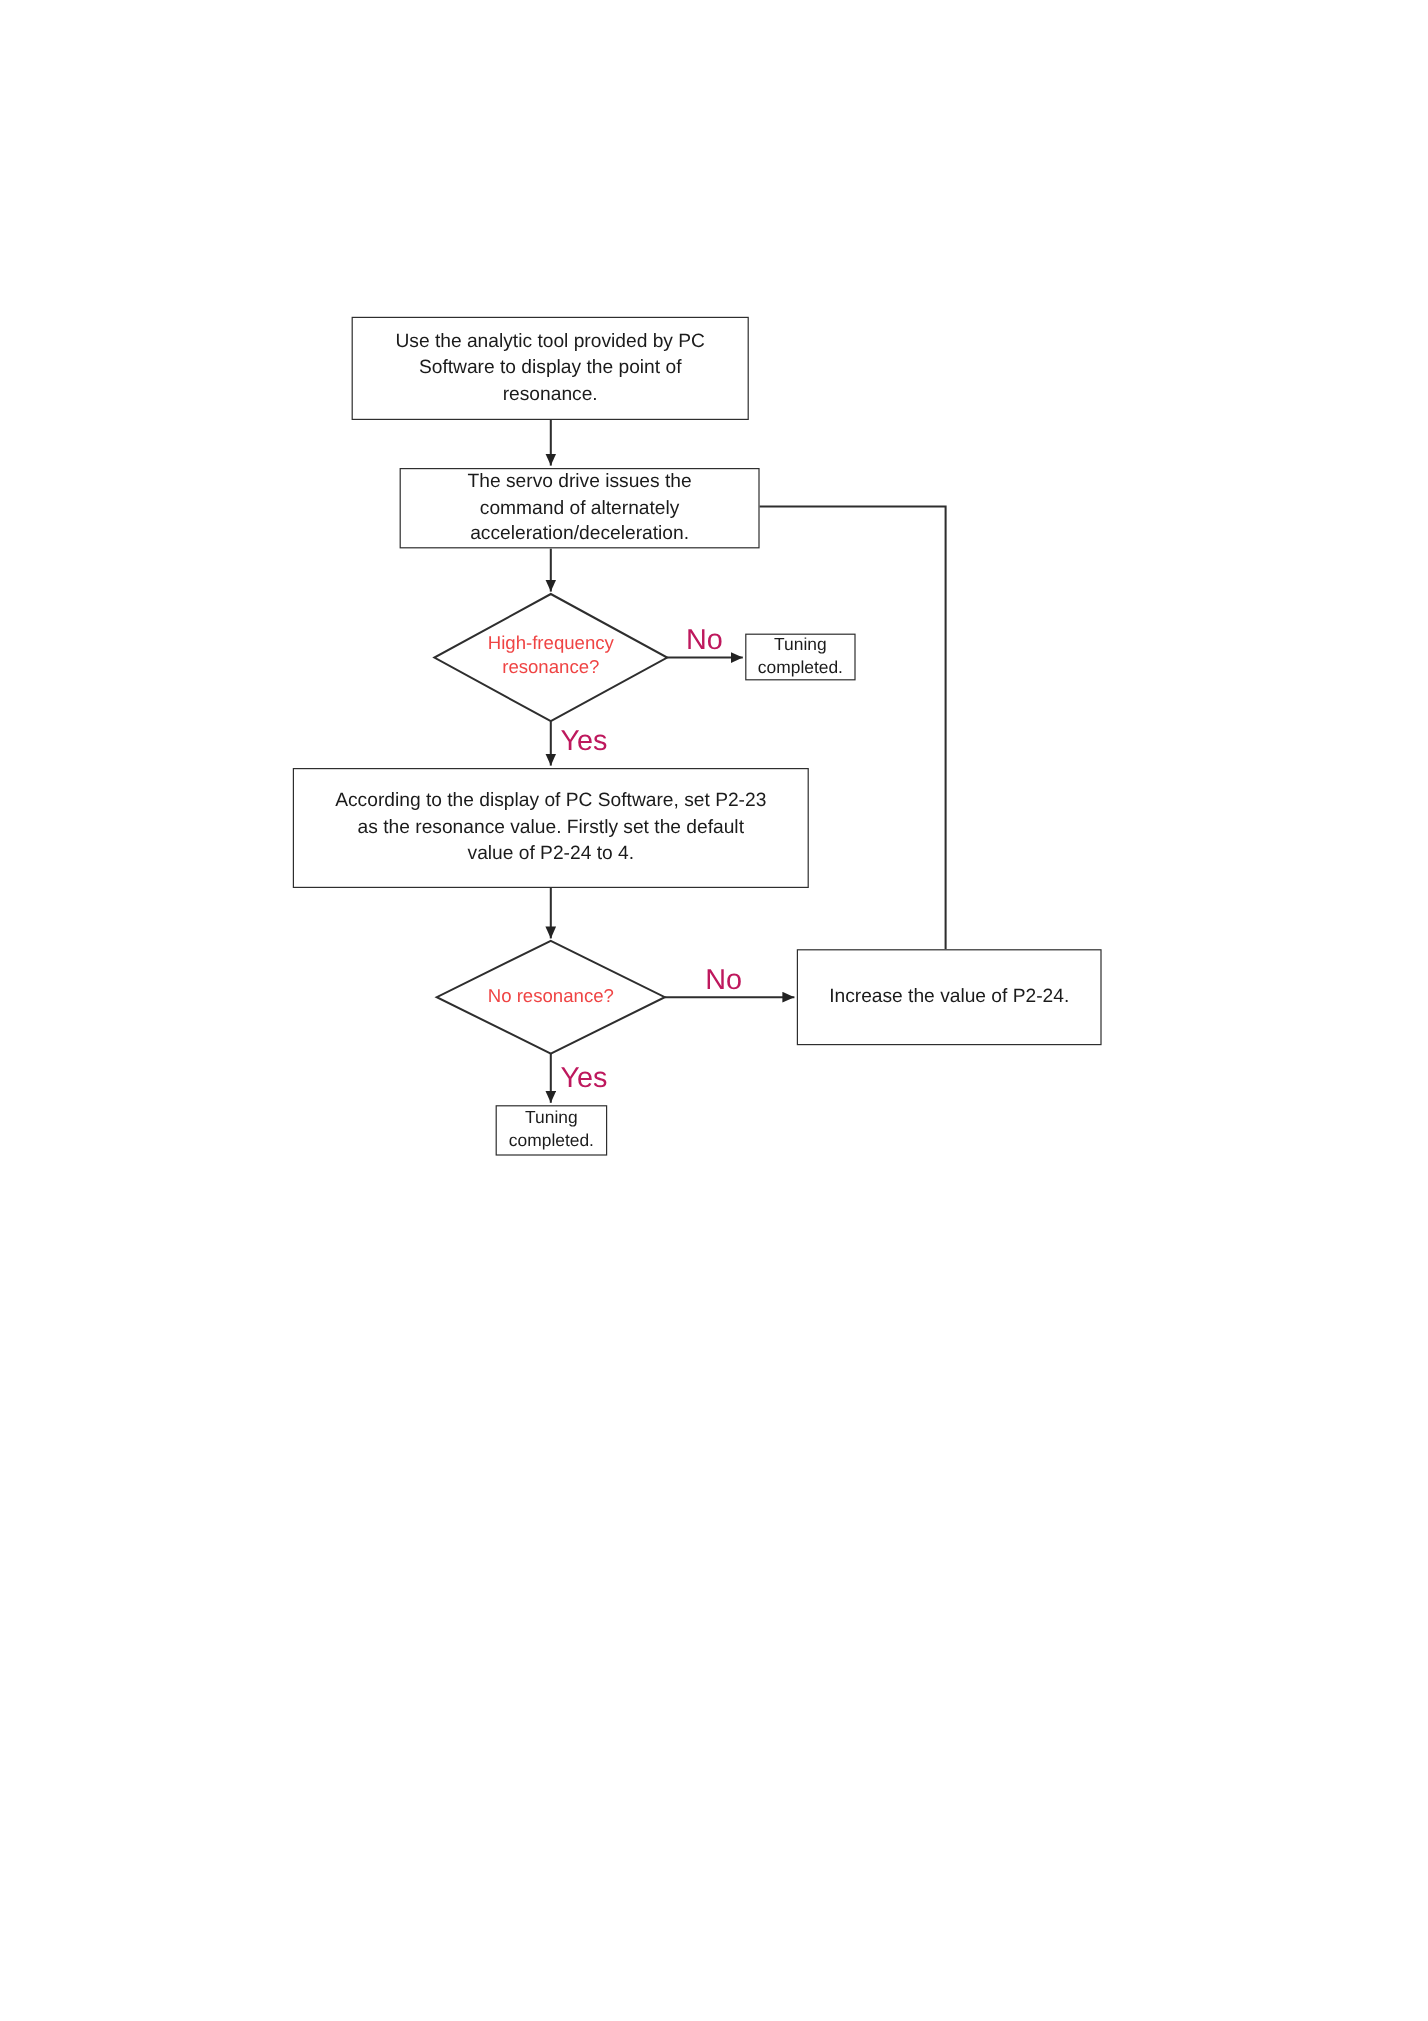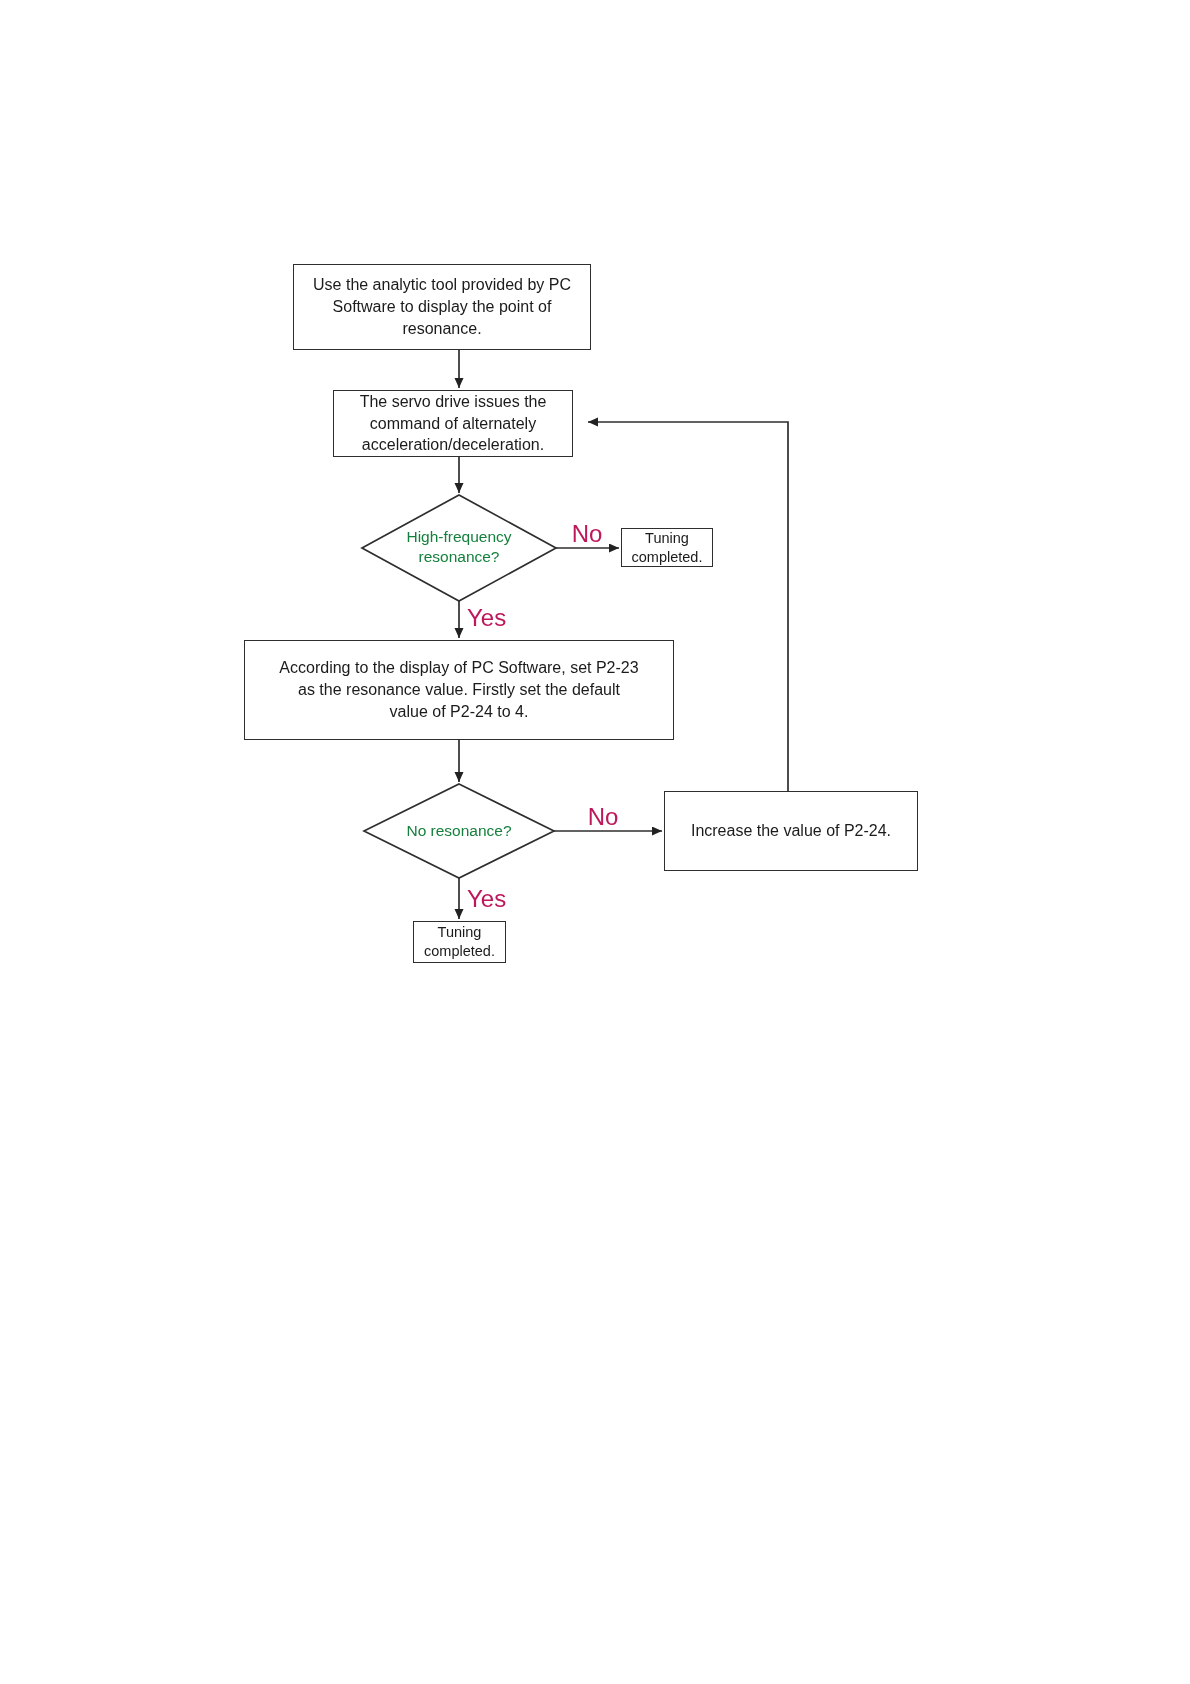--- a/index.html
+++ b/index.html
@@ -43,21 +43,21 @@
     padding: 0 4px;
     text-align: center;
   }
   .diamond-label {
     position: absolute;
     box-sizing: border-box;
     display: flex;
     align-items: center;
     justify-content: center;
     text-align: center;
-    color: #15803d;
+    color: #ef4444;
     font-size: 15.5px;
     line-height: 1.32;
     white-space: pre-line;
   }
   .edge-label {
     position: absolute;
     color: #be185d;
     font-size: 24px;
   }
   .edge-label.center {
@@ -84,25 +84,25 @@
       <line x1="554" y1="831" x2="662" y2="831" marker-end="url(#arrow)"></line>
       <line x1="459" y1="878" x2="459" y2="919" marker-end="url(#arrow)"></line>
       <polyline points="788,791 788,422 588,422" marker-end="url(#arrow)"></polyline>
     </g>
     <g stroke="#2e2e2e" stroke-width="1.7" fill="#ffffff">
       <polygon points="459,495 556,548 459,601 362,548"></polygon>
       <polygon points="459,784 554,831 459,878 364,831"></polygon>
     </g>
   </svg>
 
-  <div class="node" style="left:293px; top:264px; width:298px; height:86px;">Use the analytic tool provided by PC
+  <div class="node" style="left:293px; top:264px; width:331px; height:86px;">Use the analytic tool provided by PC
 Software to display the point of
 resonance.</div>
 
-  <div class="node" style="left:333px; top:390px; width:240px; height:67px;">The servo drive issues the
+  <div class="node" style="left:333px; top:390px; width:300px; height:67px;">The servo drive issues the
 command of alternately
 acceleration/deceleration.</div>
 
   <div class="diamond-label" style="left:379px; top:514px; width:160px; height:66px;">High-frequency
 resonance?</div>
 
   <div class="node small" style="left:621px; top:528px; width:92px; height:39px;">Tuning
 completed.</div>
 
   <div class="node" style="left:244px; top:640px; width:430px; height:100px;">According to the display of PC Software, set P2-23

